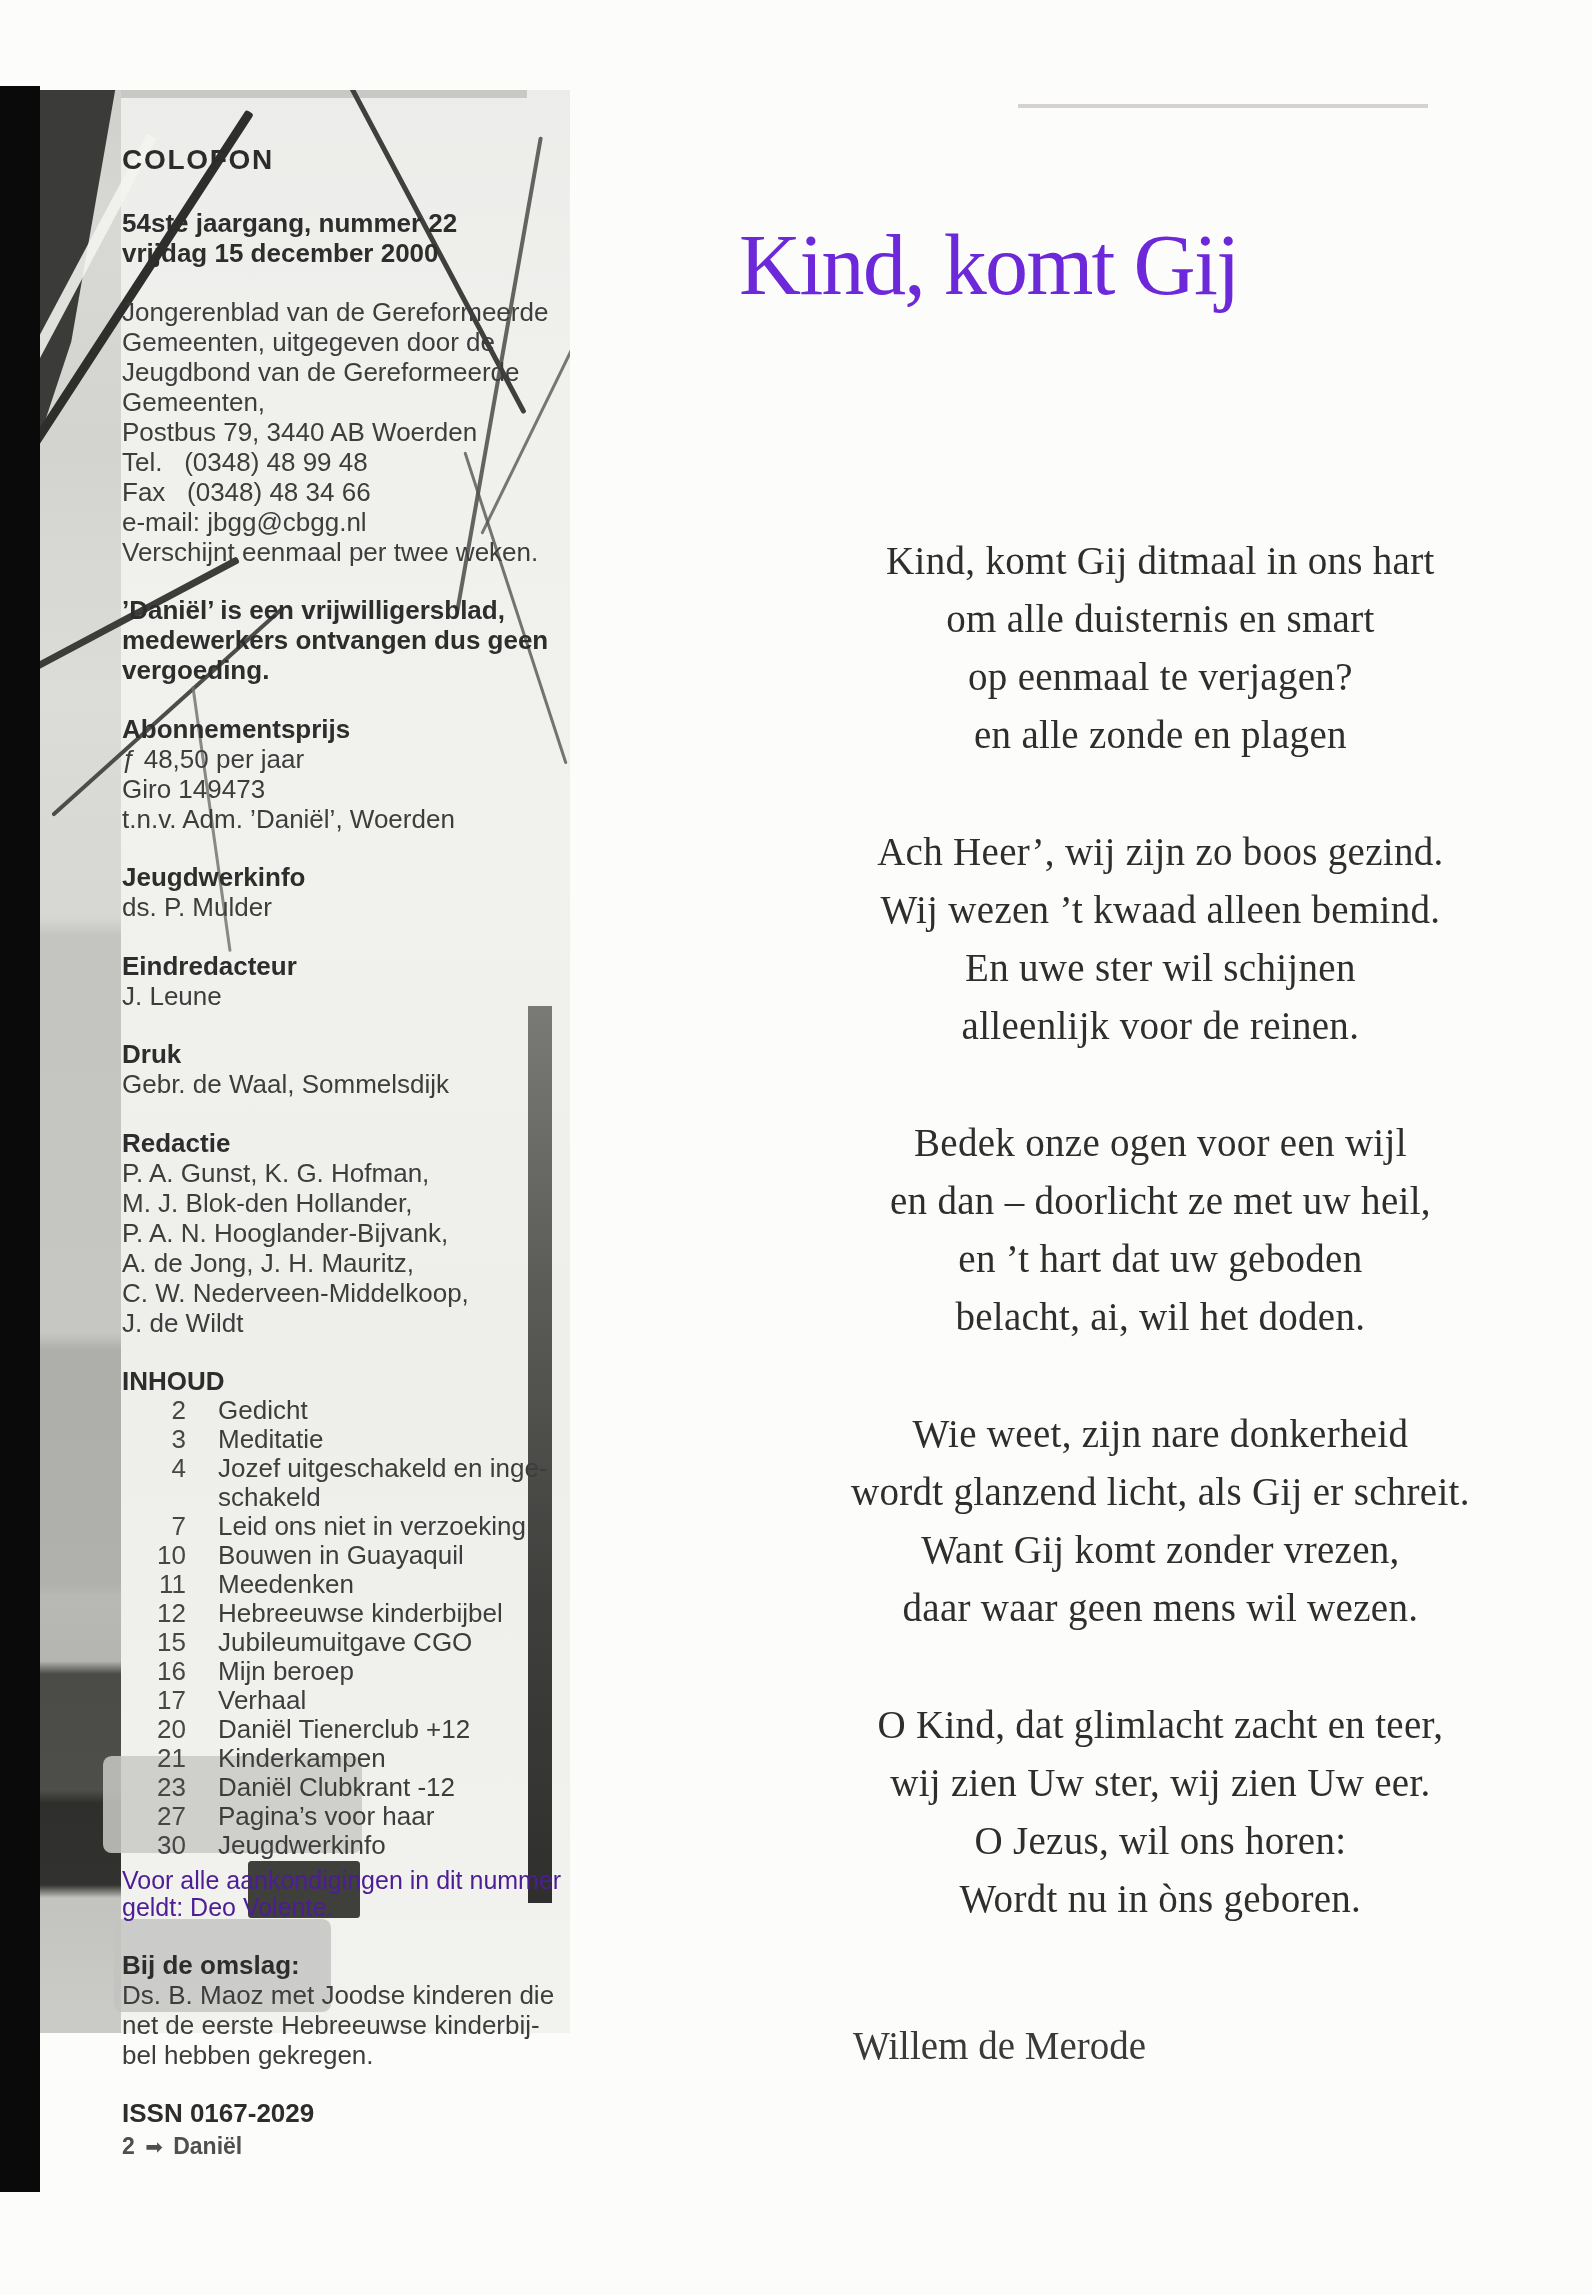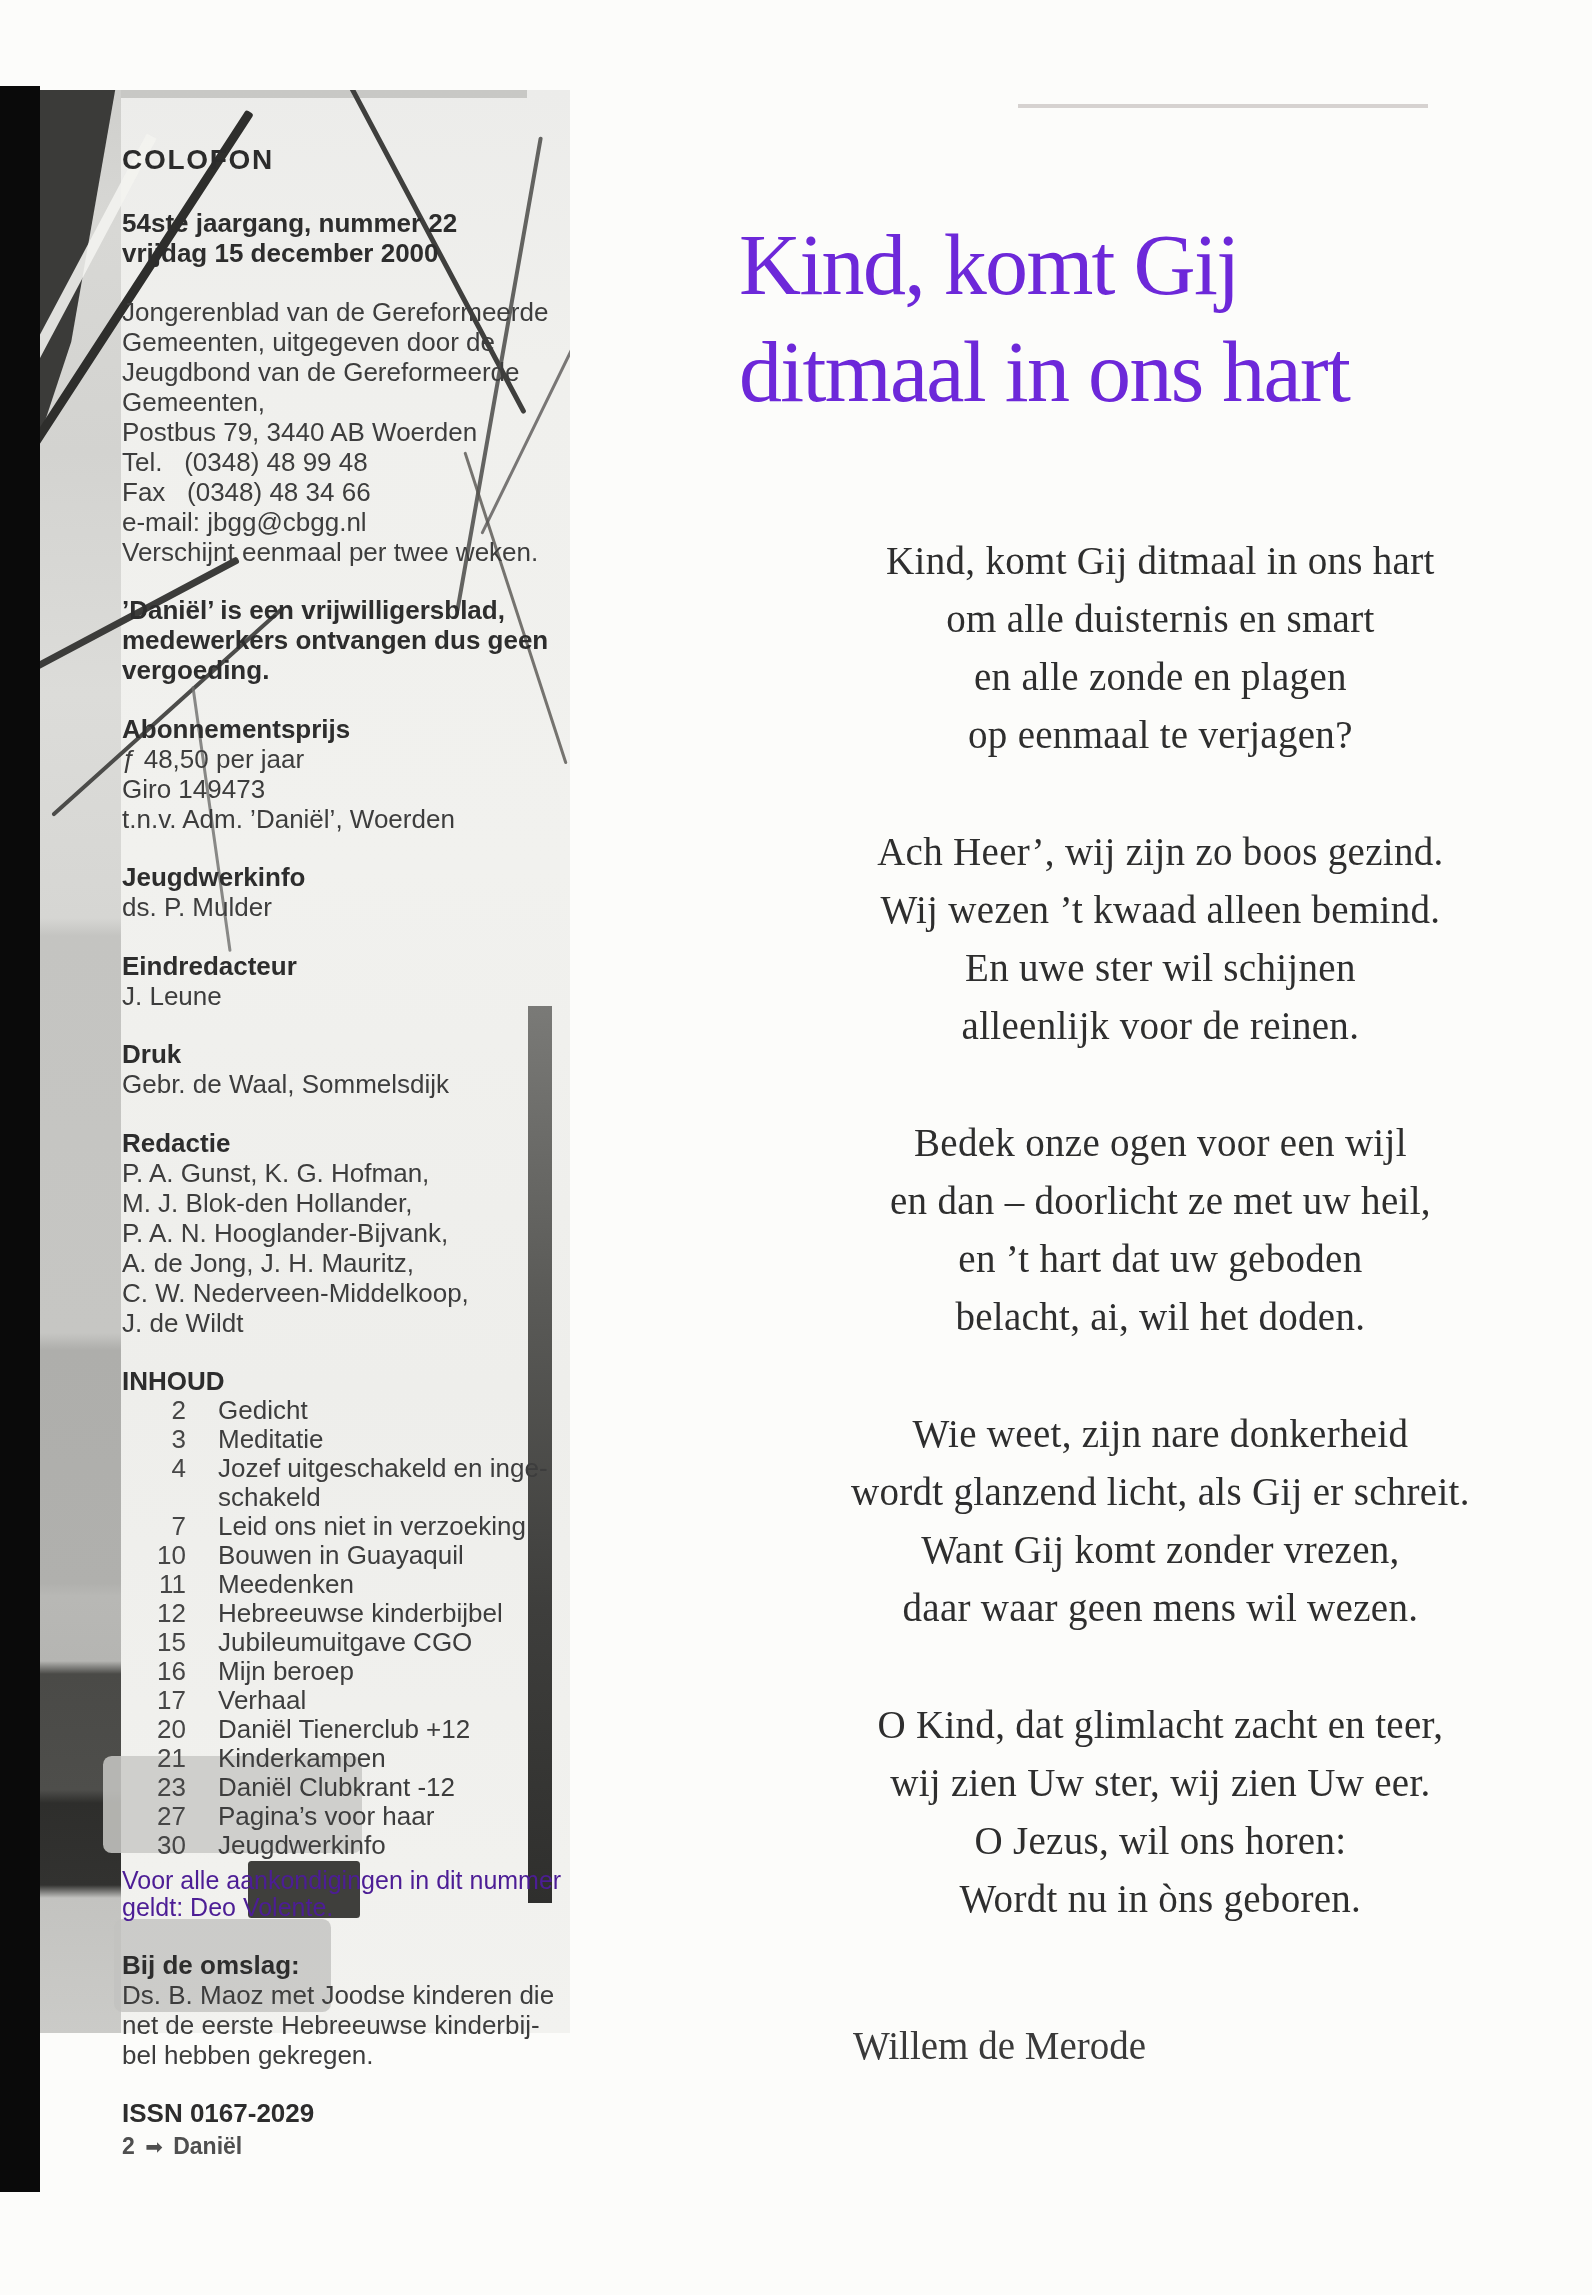--- a/index.html
+++ b/index.html
@@ -192,28 +192,27 @@
           <div class="line">Ds. B. Maoz met Joodse kinderen die</div>
           <div class="line">net de eerste Hebreeuwse kinderbij-</div>
           <div class="line">bel hebben gekregen.</div>
         </div>
     </div>
     <div class="block issn">ISSN 0167-2029</div>
   </div>
 
   <div class="poem-title">
       <div class="line">Kind, komt Gij</div>
-      <div class="line">ditmaal in ons hart</div>
     </div>
   <div class="poem">
       <div class="group">
         <div class="line">Kind, komt Gij ditmaal in ons hart</div>
         <div class="line">om alle duisternis en smart</div>
+        <div class="line">op eenmaal te verjagen?</div>
         <div class="line">en alle zonde en plagen</div>
-        <div class="line">op eenmaal te verjagen?</div>
       </div>
       <div class="group">
         <div class="line">Ach Heer’, wij zijn zo boos gezind.</div>
         <div class="line">Wij wezen ’t kwaad alleen bemind.</div>
         <div class="line">En uwe ster wil schijnen</div>
         <div class="line">alleenlijk voor de reinen.</div>
       </div>
       <div class="group">
         <div class="line">Bedek onze ogen voor een wijl</div>
         <div class="line">en dan – doorlicht ze met uw heil,</div>

